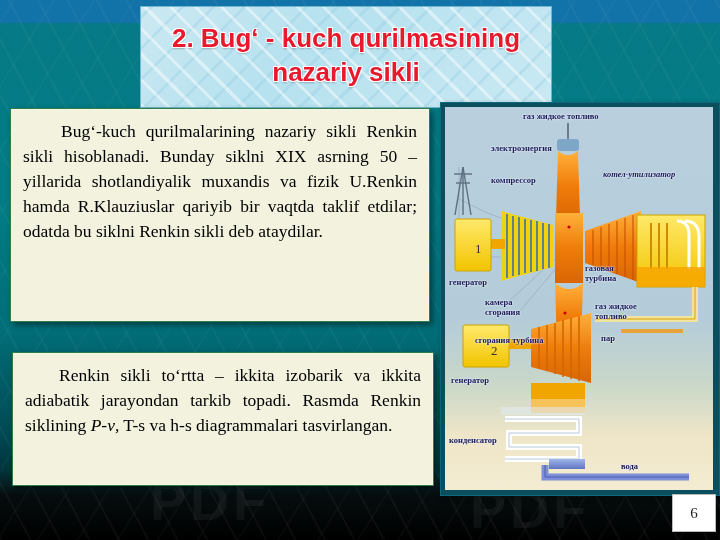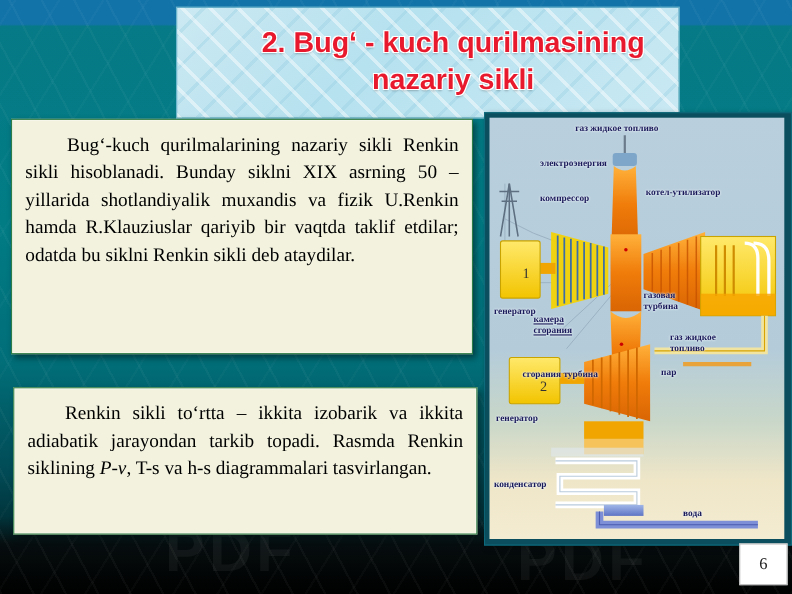--- a/index.html
+++ b/index.html
@@ -27,25 +27,24 @@
   }
   .wmark{
     position:absolute;z-index:1;pointer-events:none;
     font-family:"Liberation Sans", sans-serif;
     font-weight:bold;font-size:54px;letter-spacing:4px;
     color:rgba(255,255,255,.05);
   }
 
   
   #titlebox{
-    position:absolute;left:160px;top:6px;width:410px;height:100px;z-index:2;
+    position:absolute;left:140px;top:6px;width:410px;height:100px;z-index:2;
     background:linear-gradient(135deg,#cbe9f2 0%,#b6e1ef 40%,#c9e9f3 100%);
     border:1px solid #6fb7cc;
     overflow:hidden;
-    padding-left:46px;
   }
   #titlebox .wm{
     position:absolute;inset:0;
     background:
       repeating-linear-gradient(45deg, rgba(255,255,255,.45) 0 3px, rgba(255,255,255,0) 3px 18px),
       repeating-linear-gradient(-45deg, rgba(150,205,225,.35) 0 3px, rgba(255,255,255,0) 3px 22px);
   }
   #titletext{
     position:relative;
     text-align:center;
@@ -258,27 +257,27 @@
         <path d="M100 358 L100 370 L244 370" stroke="#4a5bb0" stroke-width="1" fill="none"></path>
         <rect x="104" y="352" width="36" height="10" fill="url(#blu)"></rect>
 
         <path d="M123 16 L123 32" stroke="#6b7b8c" stroke-width="2" fill="none"></path>
         <path d="M176 224 L238 224" stroke="#e8a33a" stroke-width="4" fill="none"></path>
       </svg>
 
       <div class="lbl" style="left:78px;top:4px;">газ жидкое топливо</div>
       <div class="lbl" style="left:2px;top:36px;margin-left:44px;">электроэнергия</div>
       <div class="lbl" style="left:46px;top:68px;text-align:center;">компрессор</div>
-      <div class="lbl" style="left:142px;top:62px;">котел-утилизатор</div>
+      <div class="lbl" style="left:158px;top:62px;font-style:italic;">котел-утилизатор</div>
       <div class="lbl" style="left:4px;top:170px;">генератор</div>
       <div class="lbl" style="left:140px;top:156px;">газовая
 турбина</div>
-      <div class="lbl" style="left:40px;top:178px;text-decoration:underline;">камера
+      <div class="lbl" style="left:40px;top:190px;">камера
 сгорания</div>
-      <div class="lbl" style="left:150px;top:194px;margin-left:14px;">газ жидкое
+      <div class="lbl" style="left:150px;top:194px;">газ жидкое
 топливо</div>
       <div class="lbl" style="left:30px;top:228px;">сгорания турбина</div>
       <div class="lbl" style="left:156px;top:226px;">пар</div>
       <div class="lbl" style="left:6px;top:268px;">генератор</div>
       <div class="lbl" style="left:4px;top:328px;">конденсатор</div>
       <div class="lbl" style="left:176px;top:354px;">вода</div>
     </div>
   </div>
 
   <div id="slideno">6</div>

